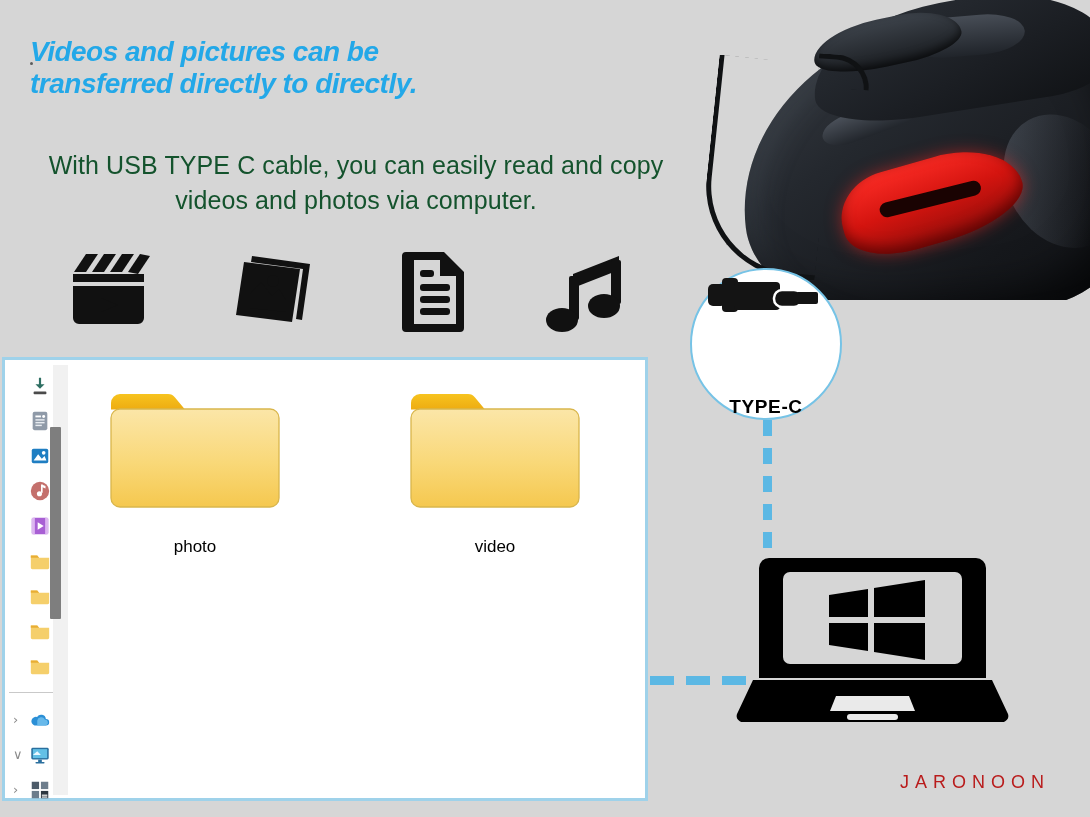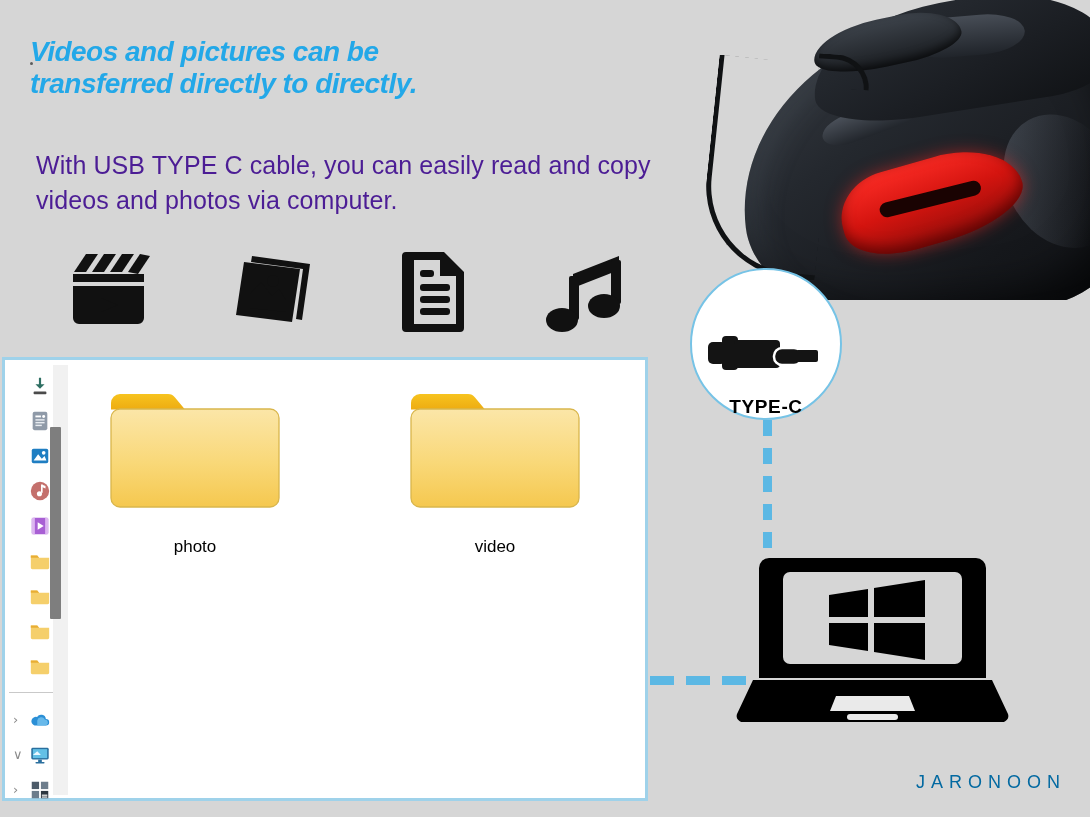--- a/index.html
+++ b/index.html
@@ -18,21 +18,21 @@
     color:#23a8e8;
     font-size:28px; font-weight:bold; font-style:italic;
     line-height:1.16; letter-spacing:-0.5px;
   }
   .headline .l2 { display:block; }
   .speck { position:absolute; left:30px; top:62px; width:3px; height:3px;
            background:#5d5d5d; border-radius:50%; }
 
   .subtext {
     position:absolute; left:36px; top:148px; width:640px;
-    color:#4c1d95; font-size:25px; line-height:1.38; letter-spacing:0.1px;
+    color:#14532d; font-size:25px; line-height:1.38; letter-spacing:0.1px;text-align:center;
   }
 
   
   .icon-row { position:absolute; left:60px; top:248px; width:600px; height:100px; }
   .icon-cell { position:absolute; top:0; width:110px; height:100px; }
   .icon-cell svg { display:block; }
   .ic-video  { left:8px; }
   .ic-photos { left:168px; }
   .ic-doc    { left:340px; }
   .ic-music  { left:485px; }
@@ -69,21 +69,21 @@
   .ex-main { flex:1; position:relative; background:#fff; }
   .folder-item { position:absolute; width:200px; text-align:center; }
   .fi-photo { left:22px; top:25px; }
   .fi-video { left:322px; top:25px; }
   .folder-label { margin-top:13px; font-size:17px; color:#000; }
 
   
   .typec {
     position:absolute; left:690px; top:268px; width:152px; height:152px;
     border-radius:50%; background:#ffffff; border:2px solid #76c3e6;
-    display:flex; flex-direction:column; align-items:center; justify-content:flex-end;
+    display:flex; flex-direction:column; align-items:center; justify-content:space-between;
   }
   .typec-label { font-size:19px; font-weight:bold; color:#000; letter-spacing:0.6px;
                  margin-top:6px; }
 
   
   .dash-v {
     position:absolute; left:763px; top:420px; width:9px; height:140px;
     background:repeating-linear-gradient(to bottom,#5cb8e4 0 16px,transparent 16px 28px);
   }
   .dash-h {
@@ -150,22 +150,22 @@
     border-radius:0 0 0 92px; transform:rotate(6deg);
   }
   .hl-cable2 {
     position:absolute; left:118px; top:55px; width:52px; height:34px;
     border-top:5px solid #101214; border-right:5px solid #101214;
     border-radius:0 46px 0 0; transform:rotate(4deg);
   }
 
   
   .brand {
-    position:absolute; right:24px; bottom:24px;
-    font-size:18px; letter-spacing:6px; color:#0369a1;
+    position:absolute; right:40px; bottom:24px;
+    font-size:18px; letter-spacing:6px; color:#b91c1c;
   }
 </style>
 </head>
 <body>
 
 <div class="stage">
 
   <div class="helmet">
     <div class="hl-body">
       <div class="hl-shine"></div>

